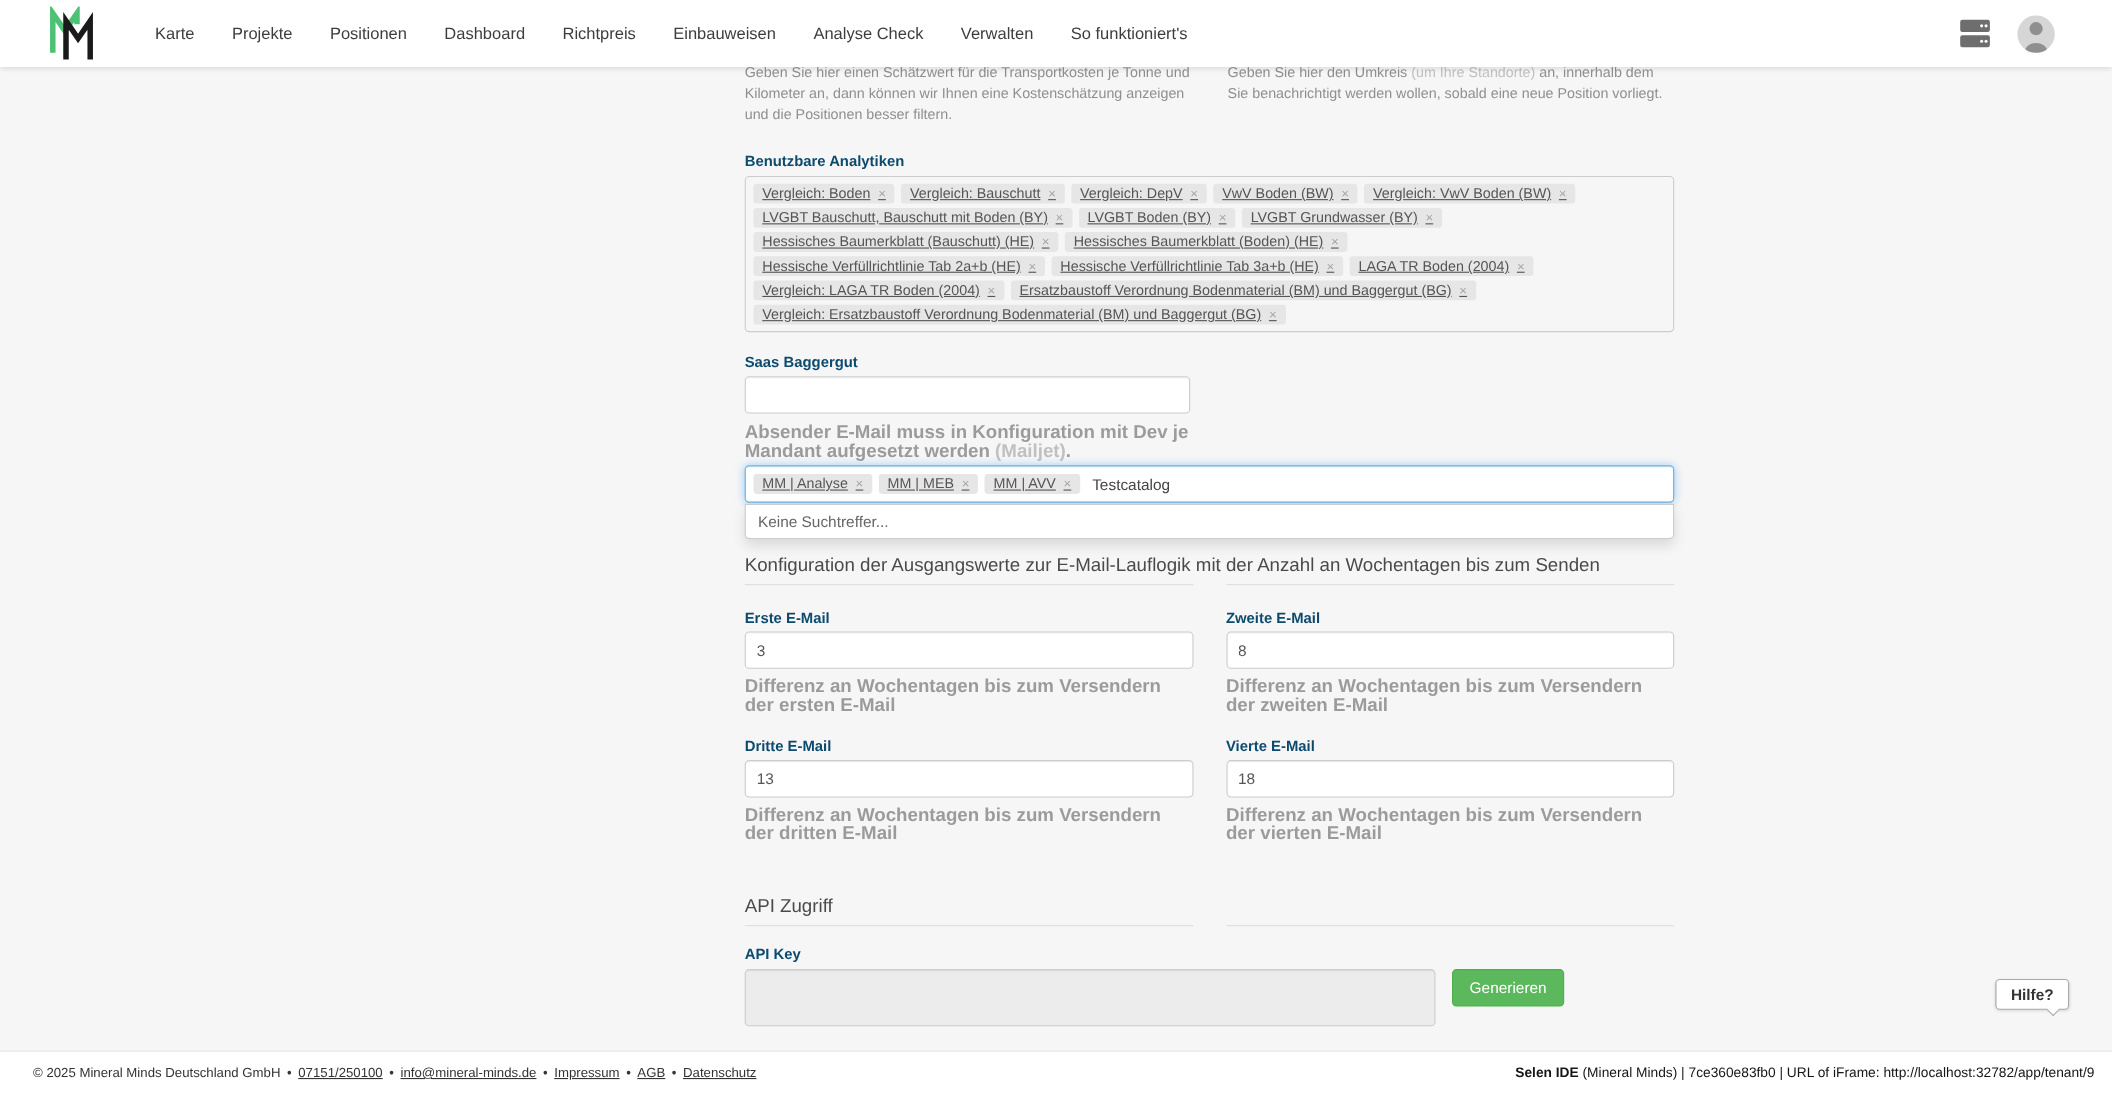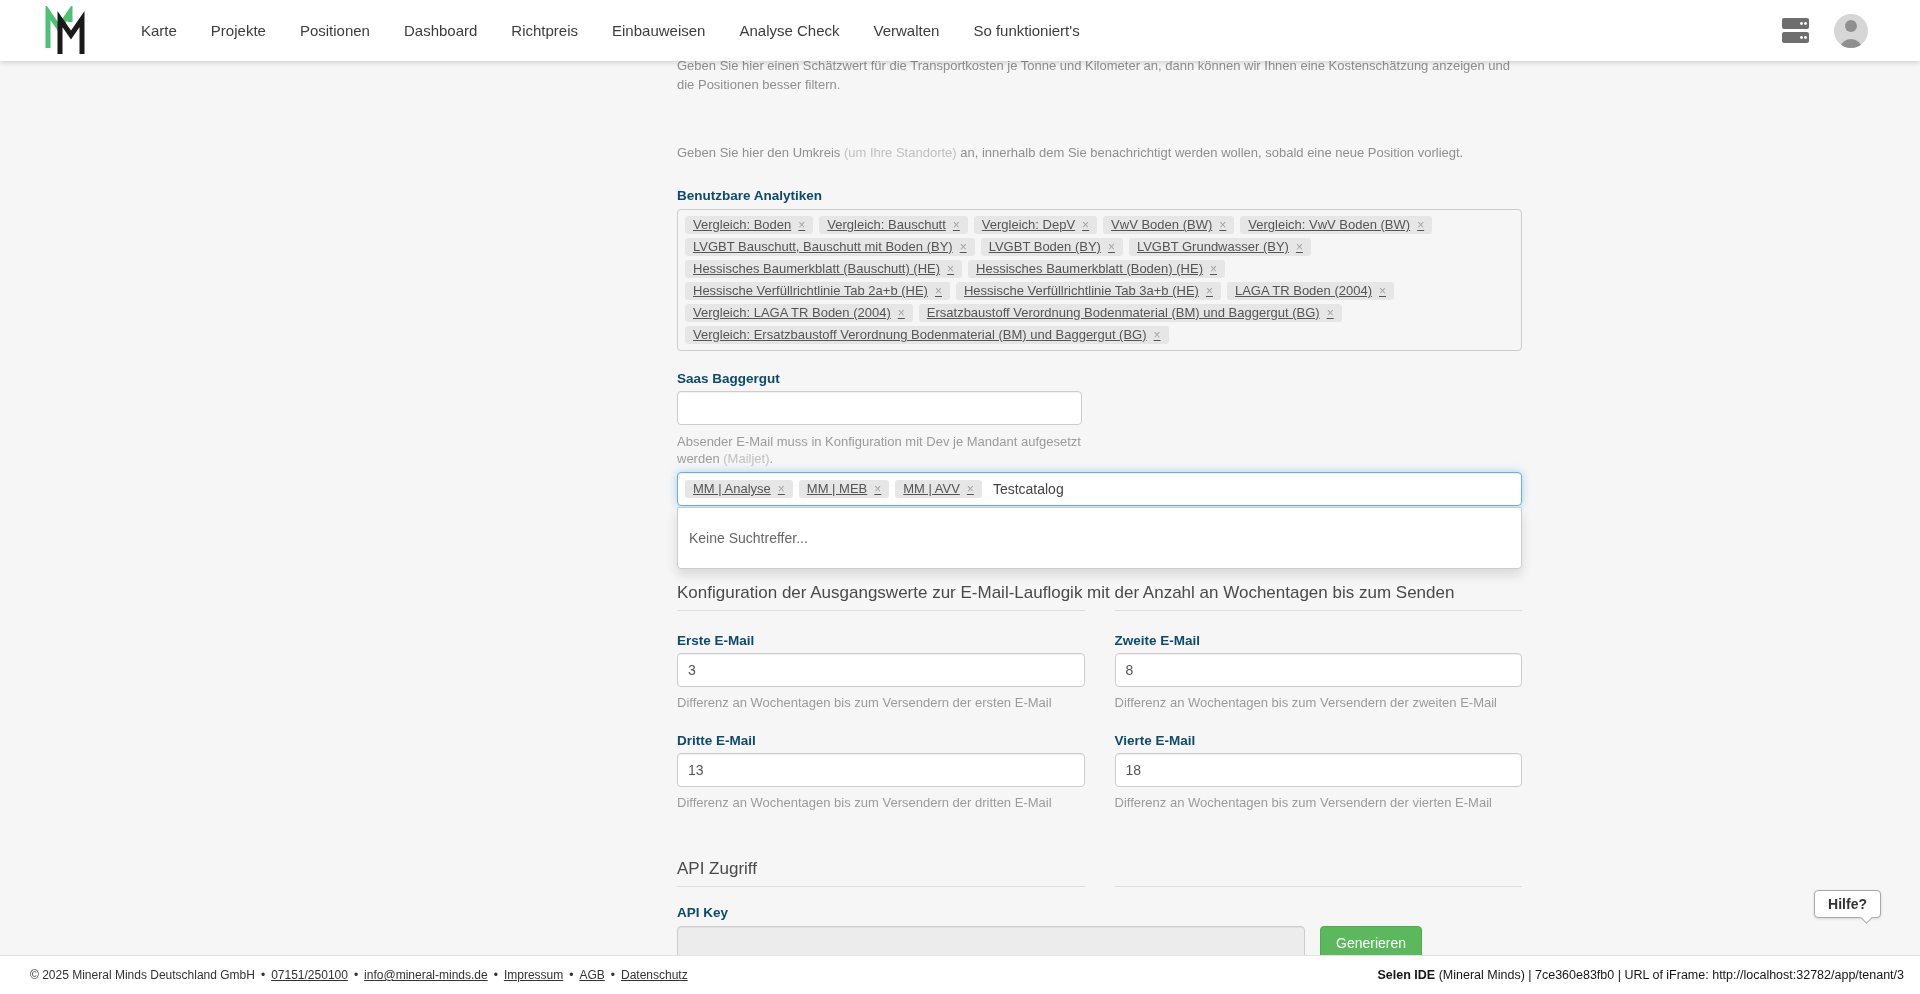--- a/index.html
+++ b/index.html
@@ -19,52 +19,52 @@
   }
   .logo { margin-left:45px; display:flex; align-items:center; cursor:pointer; }
   .nav-items { display:flex; margin-left:56px; gap:34px; align-items:center; }
   .nav-item { font-size:15px; font-weight:500; color:#3d3d3d; cursor:pointer; white-space:nowrap; }
   .nav-right { margin-left:auto; margin-right:52px; display:flex; align-items:center; gap:24px; }
   .avatar { width:34px; height:34px; border-radius:50%; background:#d6d6d6; position:relative; overflow:hidden; cursor:pointer; }
   .avatar::before { content:""; position:absolute; left:50%; top:6px; transform:translateX(-50%); width:12px; height:12px; border-radius:50%; background:#8f8f8f; }
   .avatar::after  { content:""; position:absolute; left:50%; bottom:-11px; transform:translateX(-50%); width:22px; height:20px; border-radius:50%; background:#8f8f8f; }
   
   .content { position:absolute; top:56px; left:677px; width:845px; z-index:1; }
-  .intro-row { display:flex; gap:49px;flex-direction:column; }
+  .intro-row { display:flex; gap:33px; }
   .intro-col { flex:1; font-size:13px; color:#8f8f8f; line-height:19px; }
   .muted-light { color:#c0c0c0; }
   .lbl { display:block; margin-top:22px; font-size:13.5px; font-weight:700; color:#0c4a6e; }
   
   .tagbox { margin-top:6px; border:1px solid #ccc; border-radius:4px; padding:6px 7px; background:transparent; }
   .tag-row { display:flex; gap:6px; margin-top:4px; }
   .tag-row:first-child { margin-top:0; }
   .chip {
     background:#e6e6e6; border-radius:3px; padding:1px 8px;
     font-size:13px; line-height:16px; color:#555;
     display:inline-flex; align-items:center; gap:7px; white-space:nowrap;text-decoration:underline;
   }
   .chip .x { color:#a3a3a3; font-size:12px; cursor:pointer; line-height:14px; }
   
   .text-input {
     display:block; margin-top:5px; height:34px; width:405px;
     border:1px solid #ccc; border-radius:4px; background:#fff;
     font-family:inherit; font-size:14px; color:#555; padding:0 10px;
     box-shadow: inset 0 1px 1px rgba(0,0,0,.06);
   }
-  .help-text { margin-top:8px; font-size:13px; color:#9b9b9b; line-height:17px; width:450px; }
+  .help-text { margin-top:8px; font-size:17px; color:#9b9b9b; line-height:17px; width:450px;font-weight:bold; }
   .mat-input {
     margin-top:5px; min-height:34px; width:100%;
     border:1px solid #66afe9; border-radius:4px; background:#fff;
     box-shadow: inset 0 1px 1px rgba(0,0,0,.075), 0 0 8px rgba(102,175,233,.55);
     display:flex; align-items:center; gap:6px; padding:4px 7px; cursor:text;
   }
   .typed { font-size:14px; color:#444; margin-left:5px; }
   .dropdown {
     margin-top:1px; width:100%; background:#fff; border:1px solid #ccc;
-    border-radius:0 0 4px 4px; box-shadow:0 6px 12px rgba(0,0,0,.12); padding:18px 0;
+    border-radius:0 0 4px 4px; box-shadow:0 6px 12px rgba(0,0,0,.12); padding:3px 0;
   }
   .dropdown-item { padding:4px 11px; font-size:14px; color:#666; cursor:default; }
   .section-heading { margin-top:14px; font-size:17px; font-weight:400; color:#4a4a4a; }
   .hr-row { display:flex; gap:30px; margin-top:7px; }
   .hr-row div { flex:1; border-top:1px solid #dedede; }
   .grid-2 { display:flex; gap:30px; }
   .col { flex:1; }
   .col .text-input { width:100%; }
   .col .help-text { width:auto; margin-top:7px; }
   .mt-48 { margin-top:48px; }
@@ -300,15 +300,15 @@
     <span class="fsep">•</span>
     <span class="flink">info@mineral-minds.de</span>
     <span class="fsep">•</span>
     <span class="flink">Impressum</span>
     <span class="fsep">•</span>
     <span class="flink">AGB</span>
     <span class="fsep">•</span>
     <span class="flink">Datenschutz</span>
   </div>
   <div class="footer-right">
-    <b>Selen IDE</b><span> (Mineral Minds) | 7ce360e83fb0 | URL of iFrame: http://localhost:32782/app/tenant/3</span>
+    <b>Selen IDE</b><span> (Mineral Minds) | 7ce360e83fb0 | URL of iFrame: http://localhost:32782/app/tenant/9</span>
   </div>
 </div>
 
 </body></html>

